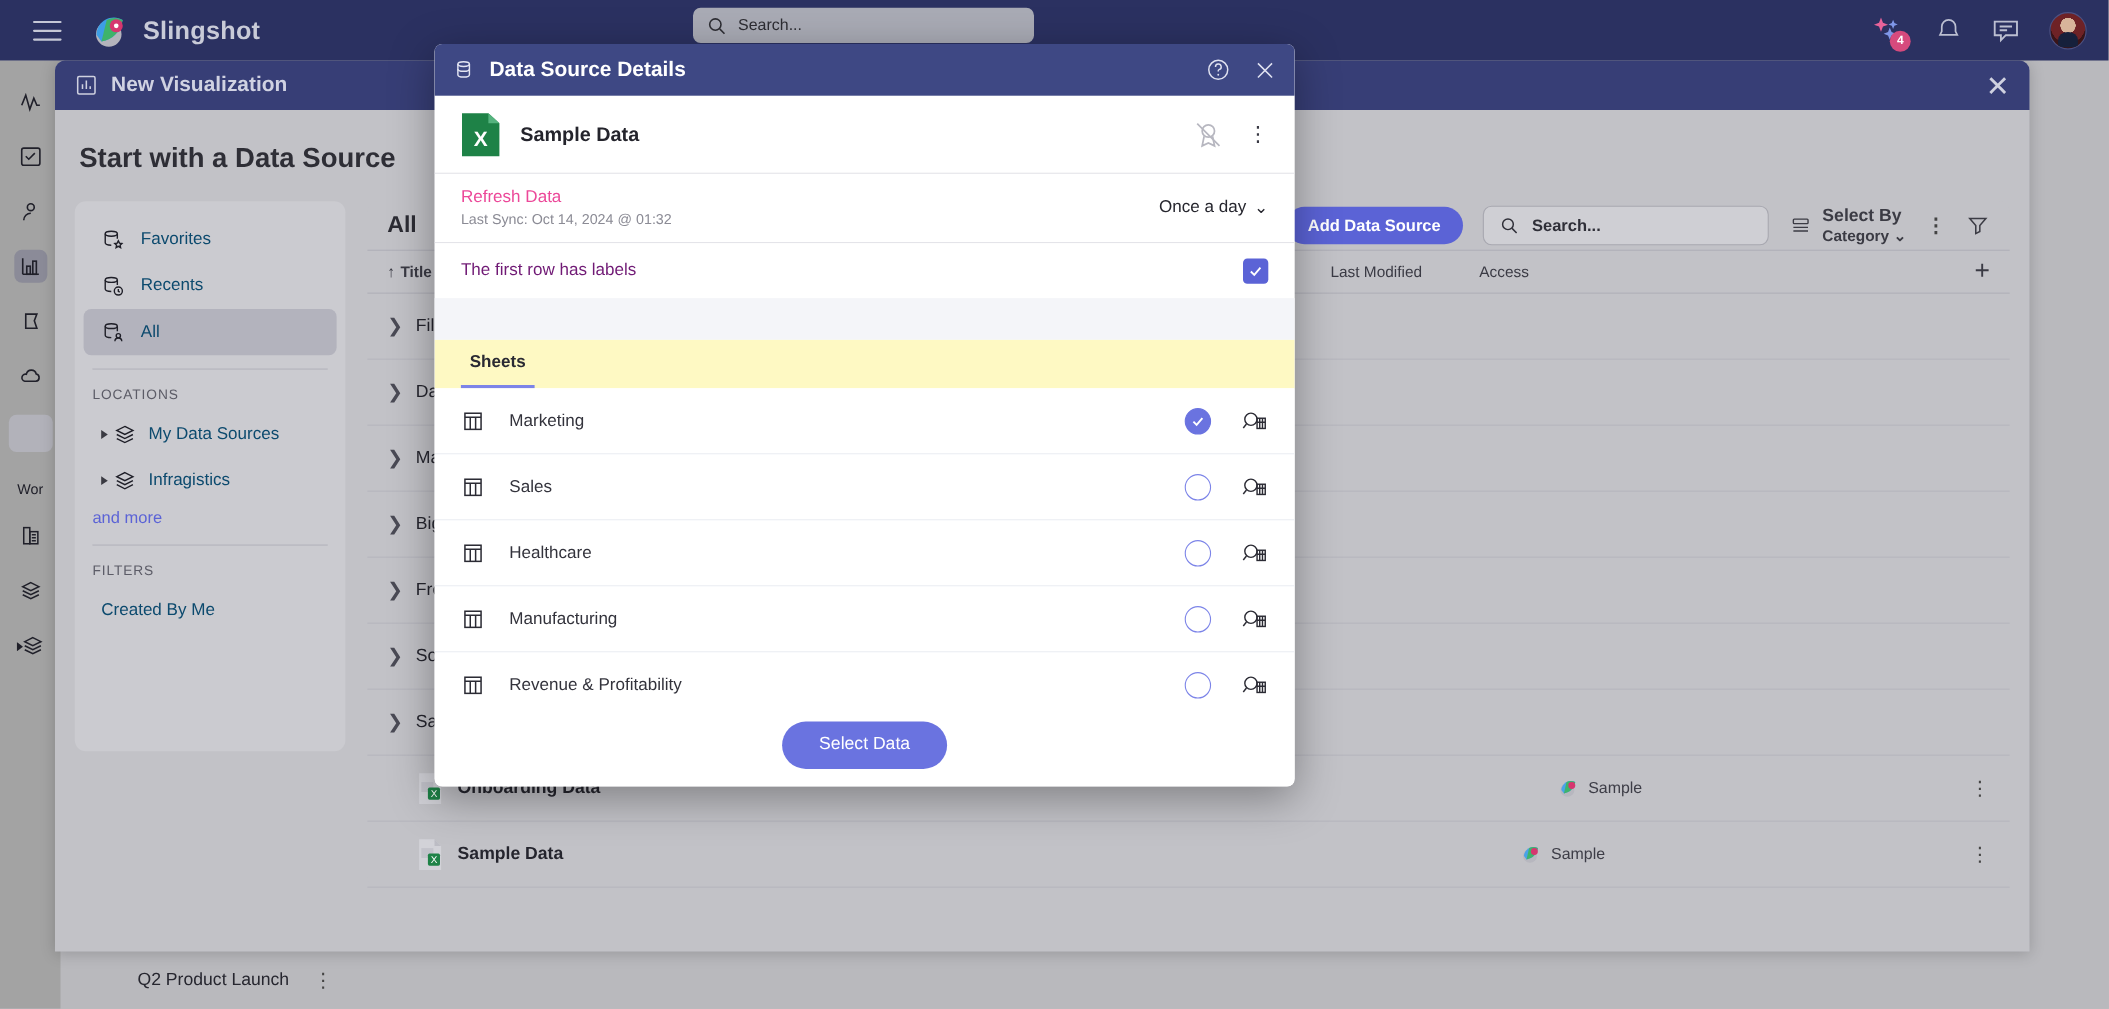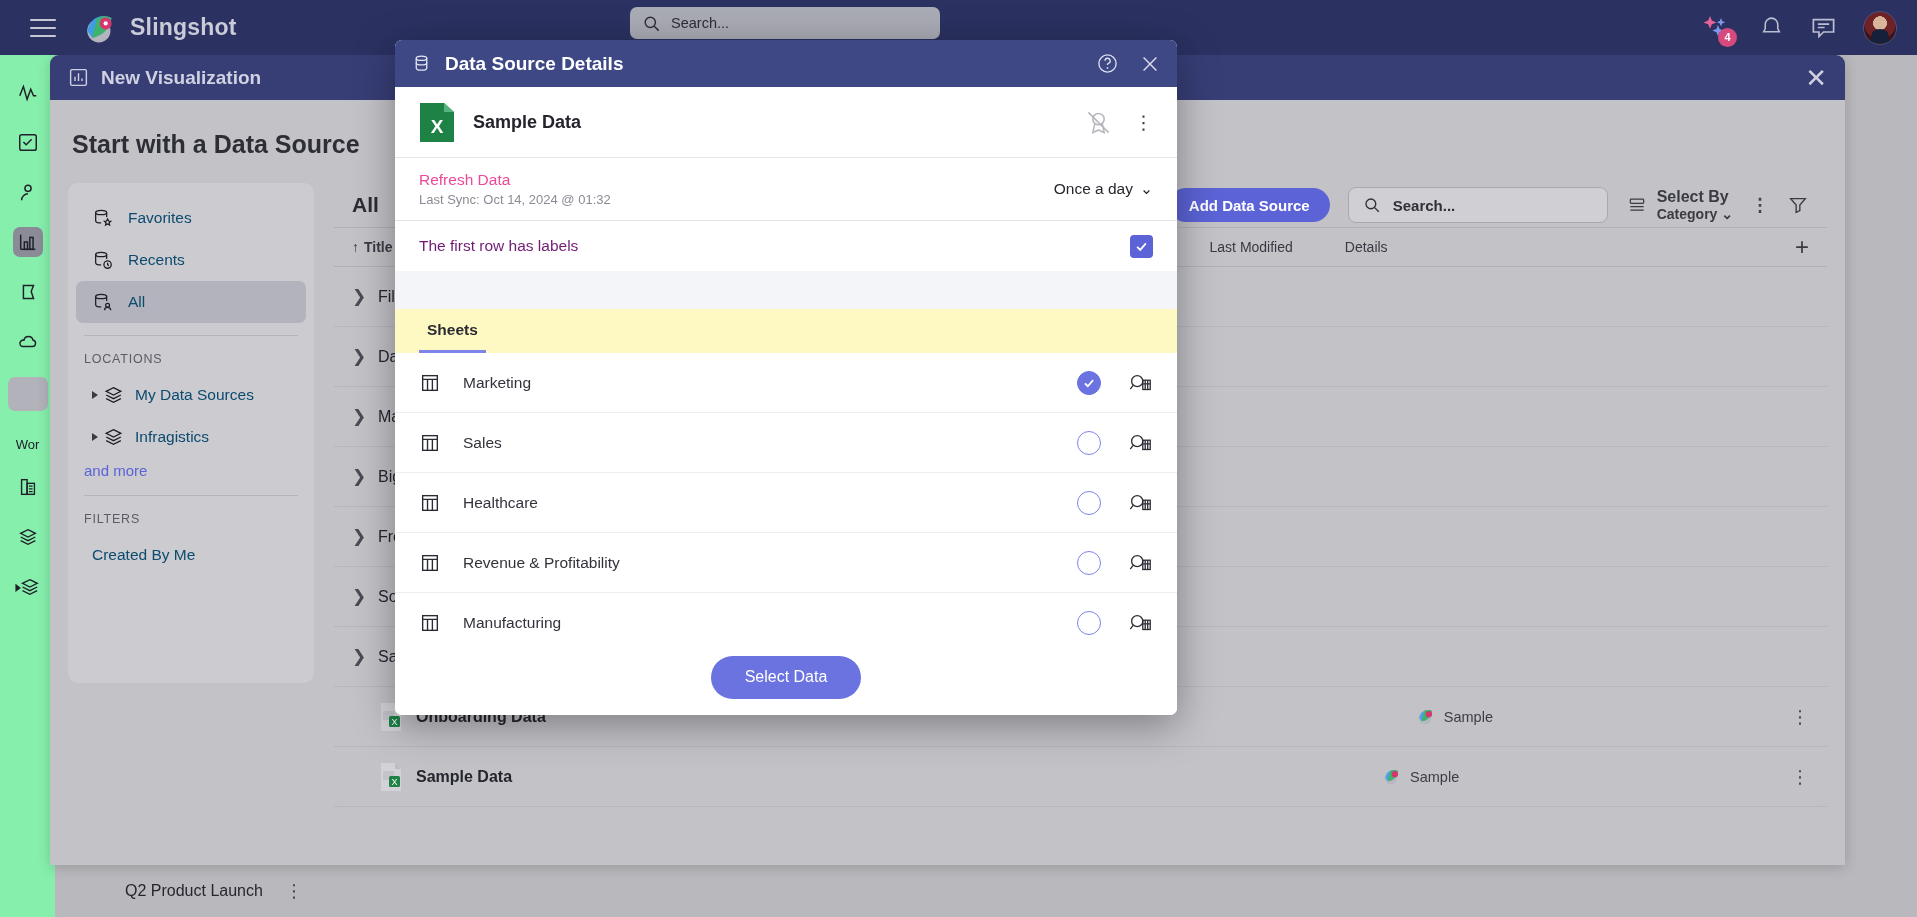--- a/index.html
+++ b/index.html
@@ -42,21 +42,21 @@
     border: 1px solid #4c5182; position: relative;
   }
   .avatar::after {
     content: ""; position: absolute; left: 22%; top: 55%; width: 56%; height: 45%;
     background: #16203b; border-radius: 50% 50% 0 0;
   }
 
   
   .rail {
     position: absolute; left: 0; top: 55px; width: 55px; height: 862px;
-    background: #86efac; display: flex; flex-direction: column; align-items: center;
+    background: #a3a3a3; display: flex; flex-direction: column; align-items: center;
     padding-top: 22px; gap: 20px;
   }
   .rail-ic { width: 30px; height: 30px; display: flex; align-items: center;
     justify-content: center; color: #1d1d22; border-radius: 7px; }
   .rail-ic.sel { background: #8b8b98; }
   .rail-label { font-size: 13px; color: #20202a; margin-top: 6px; }
   .rail-box { width: 40px; height: 34px; background: #b2b2ba; border-radius: 7px; }
 
   
   .viz-panel {
@@ -340,21 +340,21 @@
               <svg width="22" height="22" viewBox="0 0 24 24" fill="none" stroke="#3b3b44" stroke-width="1.5">
                   <path d="M4 5h16l-6 7v6l-4 2v-8z"></path>
                 </svg>
             </span>
           </div>
         </div>
 
         <div class="ds-colhead">
           <span class="c-title">↑<span>Title</span></span>
           <span style="margin-left:calc(100% - 640px);">Last Modified</span>
-          <span style="margin-left:52px;">Details</span>
+          <span style="margin-left:52px;">Access</span>
           <span style="margin-left:auto;font-size:24px;color:#3a3a44;line-height:.8;">+</span>
         </div>
 
         <div class="ds-rows">
           <div class="ds-row">
               <span class="chev">❯</span>
               <span>Files</span>
             </div>
           <div class="ds-row">
               <span class="chev">❯</span>
@@ -628,41 +628,41 @@
           </span>
         </div>
       </div>
       <div class="sheet-row">
         <span>
           <svg width="22" height="22" viewBox="0 0 24 24" fill="none" stroke="#2b2b34" stroke-width="1.5">
               <rect x="4" y="4" width="16" height="16"></rect>
               <path d="M4 8h16M9.3 8v12M14.6 8v12"></path>
             </svg>
         </span>
-        <span class="sheet-name">Revenue &amp; Profitability</span>
+        <span class="sheet-name">Manufacturing</span>
         <div class="sheet-right">
           <span class="radio"></span>
           <span>
             <svg width="26" height="24" viewBox="0 0 28 24" fill="none" stroke="#2b2b34" stroke-width="1.4">
                 <circle cx="11" cy="10" r="6"></circle>
                 <path d="M6.6 14.6L3.5 18.5"></path>
                 <rect x="17" y="9" width="8" height="10"></rect>
                 <path d="M19.6 9v10M22.3 9v10M17 13h8"></path>
               </svg>
           </span>
         </div>
       </div>
       <div class="sheet-row">
         <span>
           <svg width="22" height="22" viewBox="0 0 24 24" fill="none" stroke="#2b2b34" stroke-width="1.5">
               <rect x="4" y="4" width="16" height="16"></rect>
               <path d="M4 8h16M9.3 8v12M14.6 8v12"></path>
             </svg>
         </span>
-        <span class="sheet-name">Manufacturing</span>
+        <span class="sheet-name">Revenue &amp; Profitability</span>
         <div class="sheet-right">
           <span class="radio"></span>
           <span>
             <svg width="26" height="24" viewBox="0 0 28 24" fill="none" stroke="#2b2b34" stroke-width="1.4">
                 <circle cx="11" cy="10" r="6"></circle>
                 <path d="M6.6 14.6L3.5 18.5"></path>
                 <rect x="17" y="9" width="8" height="10"></rect>
                 <path d="M19.6 9v10M22.3 9v10M17 13h8"></path>
               </svg>
           </span>

